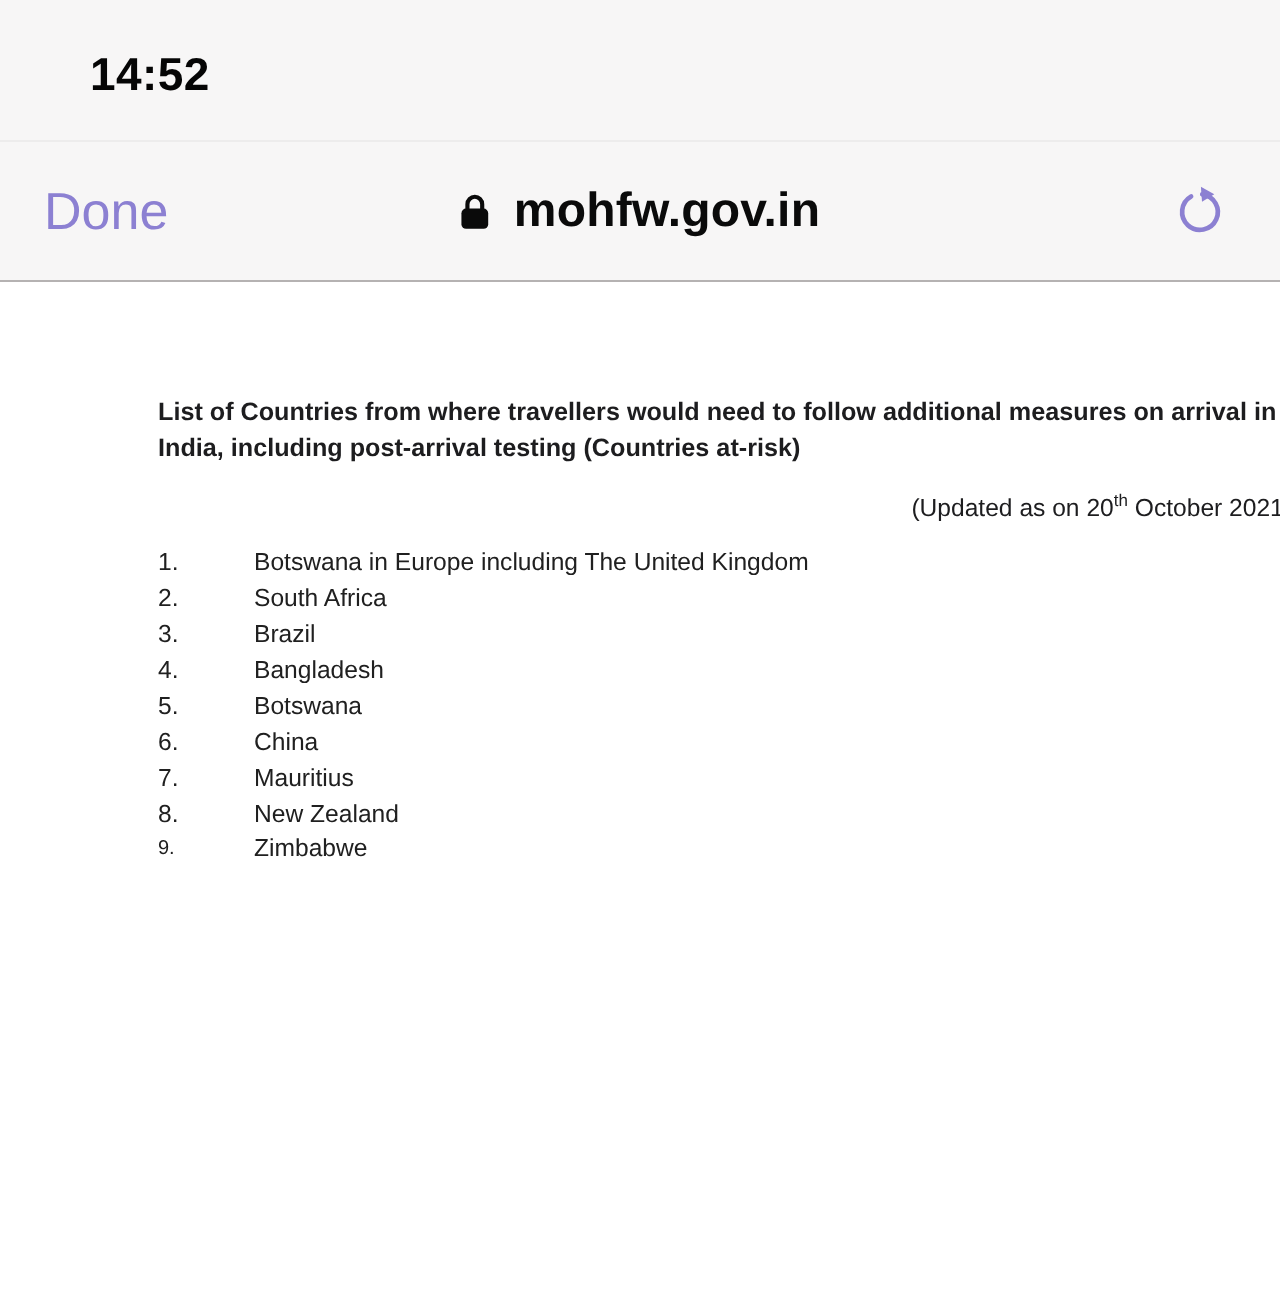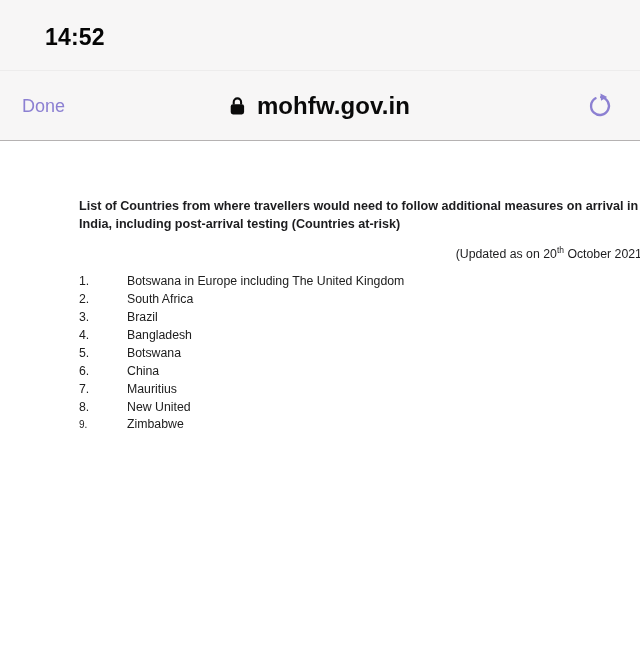--- a/index.html
+++ b/index.html
@@ -45,21 +45,21 @@
   .nav-row {
     height: 70px;
     position: relative;
     border-top: 1px solid rgba(0,0,0,0.04);
   }
   .done-btn {
     position: absolute;
     left: 22px;
     top: 50%;
     transform: translateY(-50%);
-    font-size: 18px;
+    font-size: 26px;
     font-weight: 400;
     color: #8c80d2;
     background: none;
     border: none;
     font-family: inherit;
     cursor: pointer;
   }
   .url-group {
     position: absolute;
     left: 50%;
@@ -192,21 +192,21 @@
     <li class="country-row">
       <span class="num">6.</span>
       <span class="label">China</span>
     </li>
     <li class="country-row">
       <span class="num">7.</span>
       <span class="label">Mauritius</span>
     </li>
     <li class="country-row">
       <span class="num">8.</span>
-      <span class="label">New United</span>
+      <span class="label">New Zealand</span>
     </li>
     <li class="country-row">
       <span class="num small-num">9.</span>
       <span class="label">Zimbabwe</span>
     </li>
   </ul>
 
 </div>
 
 </body></html>

